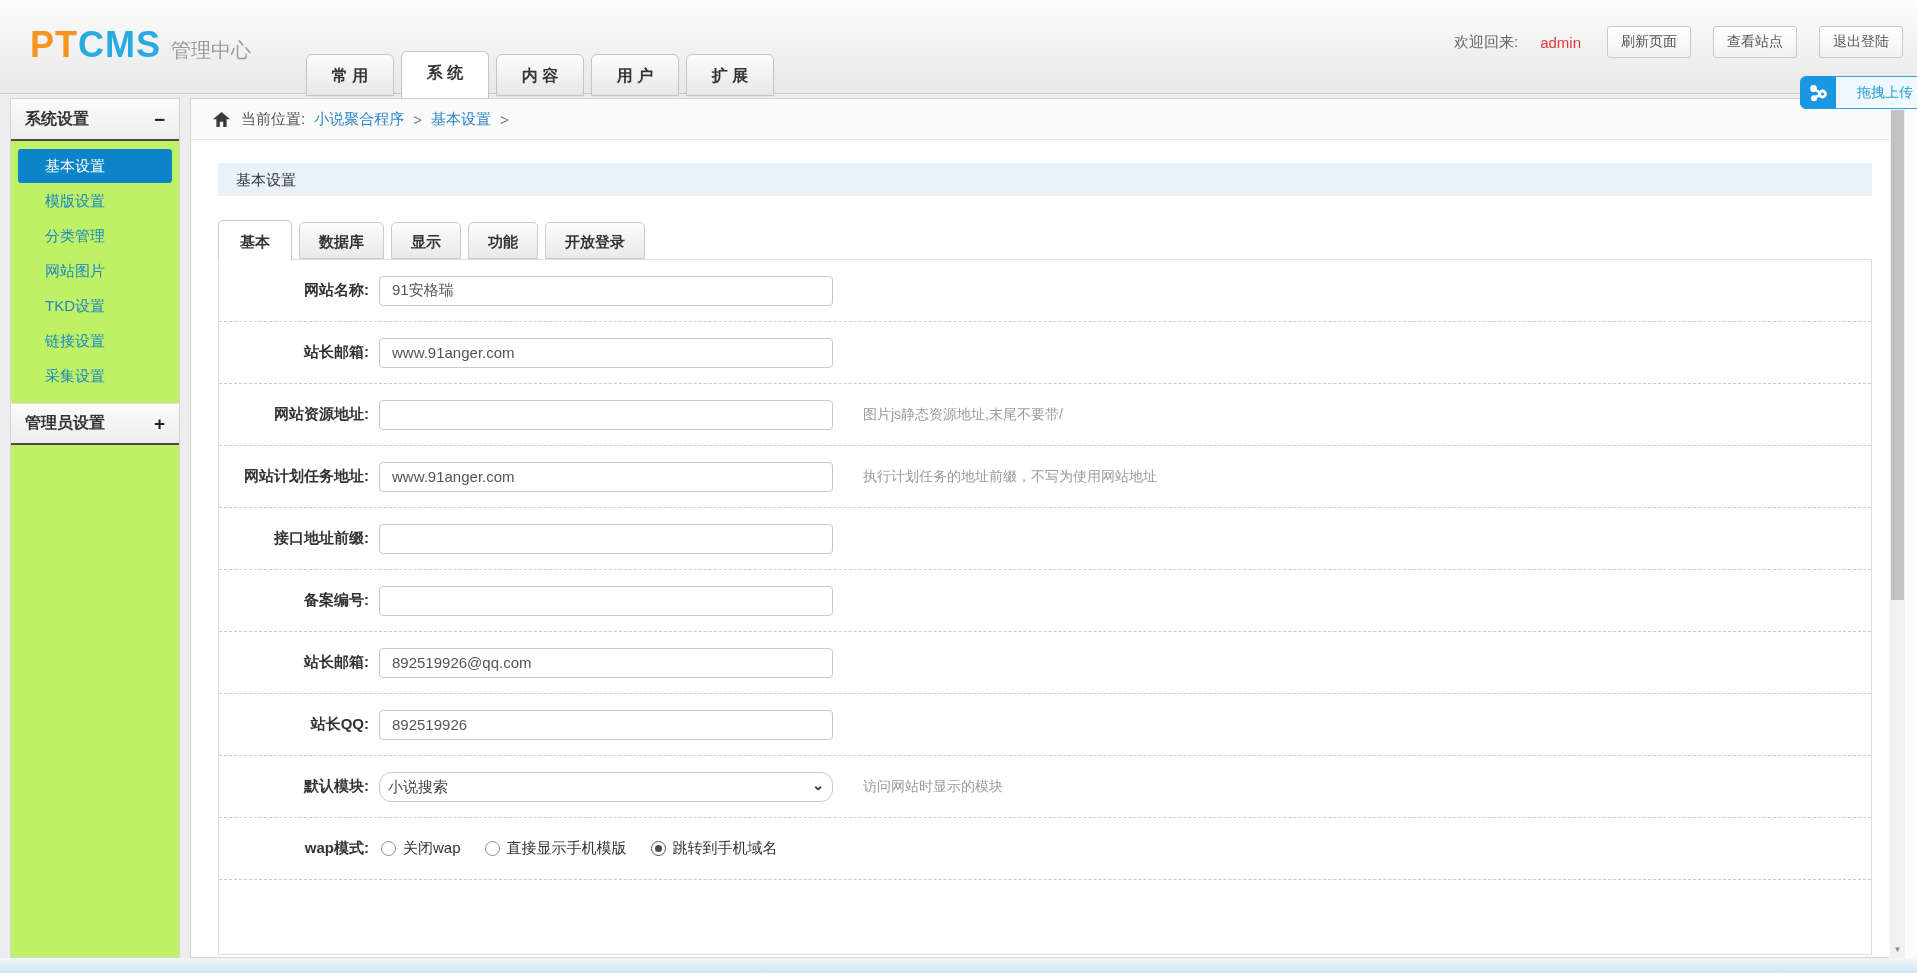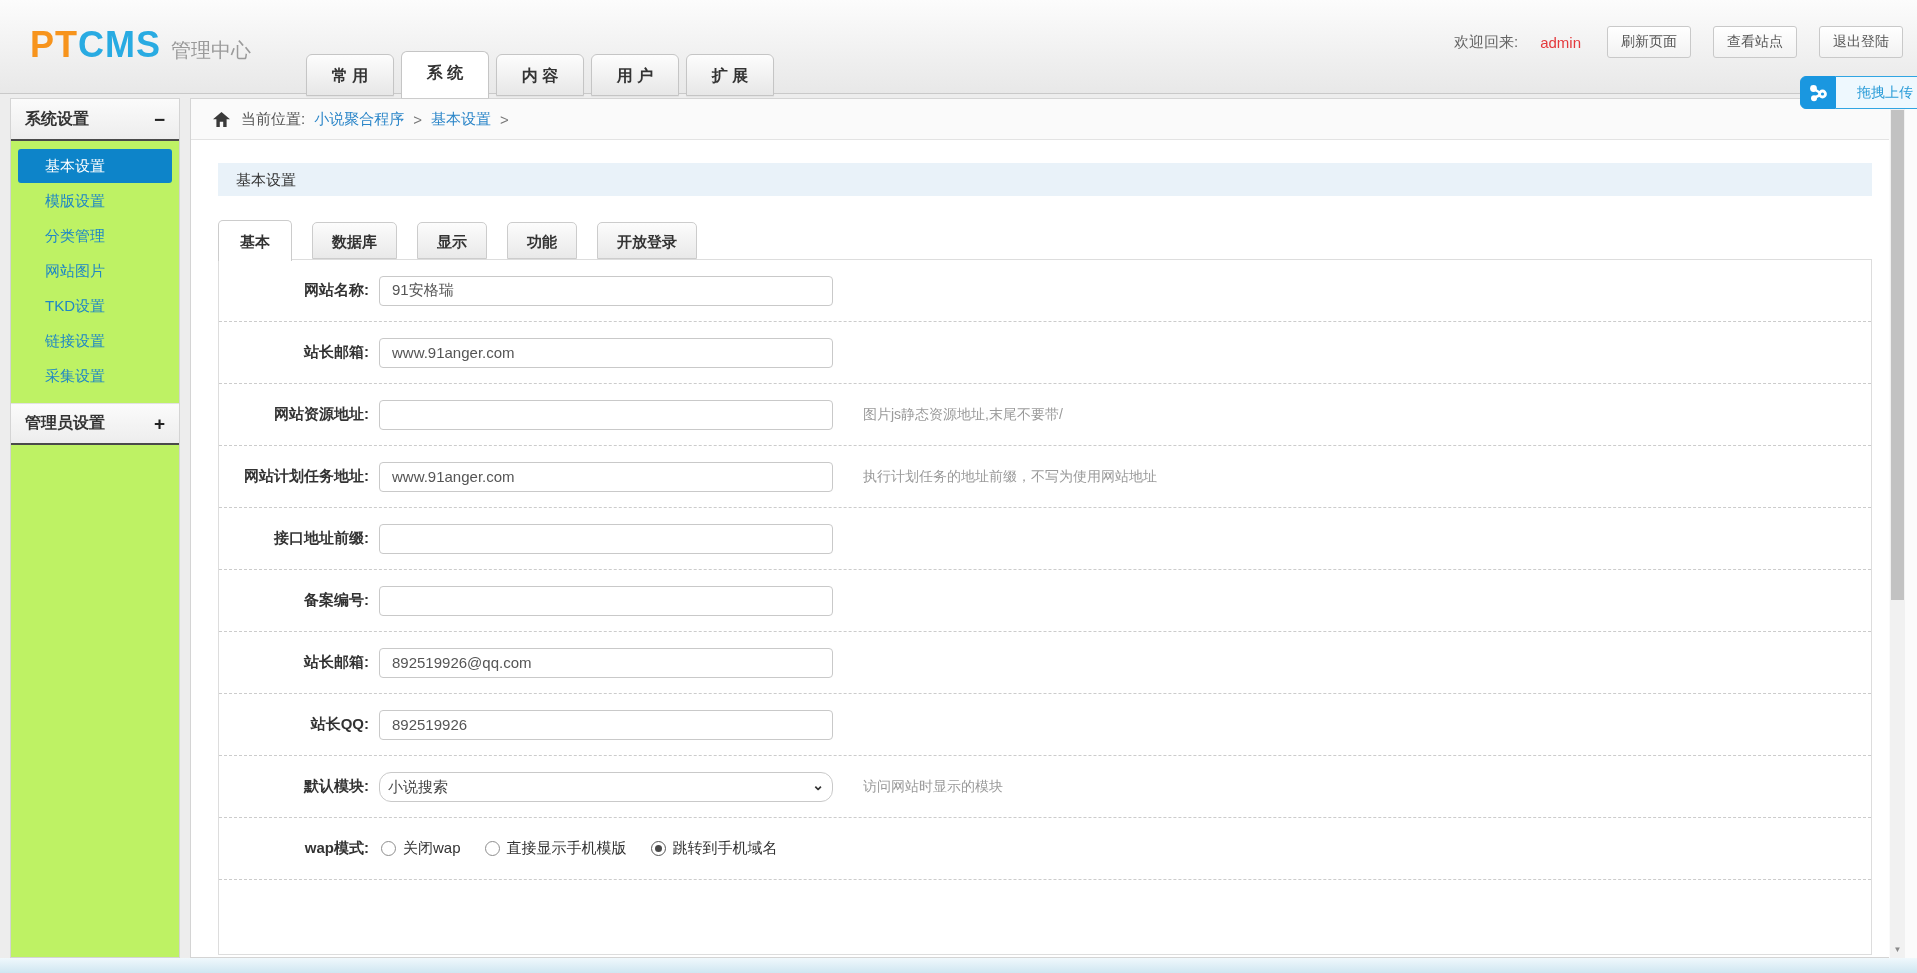--- a/index.html
+++ b/index.html
@@ -33,21 +33,21 @@
 .side-item{height:34px;line-height:34px;margin:1px 7px;padding-left:27px;font-size:15px;color:#1f87c5;border-radius:3px;cursor:pointer}
 .side-item.active{background:#0d84c9;color:#fff}
 
 
 .content{position:absolute;left:190px;top:98px;width:1700px;height:860px;background:#fff;border:1px solid #d4d4d4}
 .breadcrumb{position:absolute;top:0;left:0;right:0;height:41px;background:#fafafa;border-bottom:1px solid #e3e3e3;display:flex;align-items:center;padding-left:22px;font-size:15px;color:#555;gap:9px}
 .breadcrumb a{color:#2a85c8;text-decoration:none;cursor:pointer}
 .bc-sep{color:#777}
 .home-icon{display:flex;margin-right:2px}
 .panel-title{position:absolute;top:64px;left:27px;right:17px;height:33px;line-height:33px;background:#e9f2f9;padding-left:18px;font-size:15px;color:#333}
-.tabs-row{position:absolute;top:123px;left:27px;height:37px;display:flex;align-items:flex-end;gap:20px}
+.tabs-row{position:absolute;top:123px;left:27px;height:37px;display:flex;align-items:flex-end;gap:7px}
 .ptab{height:37px;line-height:37px;padding:0 19px;background:linear-gradient(#fcfcfc,#e9e9e9);border:1px solid #ccc;border-radius:5px 5px 0 0;font-size:15px;font-weight:bold;color:#333;cursor:pointer}
 .ptab.active{height:41px;line-height:41px;margin-bottom:-2px;padding:0 21px;background:#fff;border-bottom:none;position:relative;z-index:3}
 
 
 .form-box{position:absolute;top:160px;left:27px;right:17px;bottom:2px;border:1px solid #ddd;background:#fff}
 .row{display:flex;align-items:center;height:62px;border-bottom:1px dashed #ccc}
 .row-label{width:150px;flex-shrink:0;text-align:right;font-size:15px;font-weight:bold;color:#333}
 .row-field{margin-left:10px;display:flex;align-items:center}
 .text-input{width:454px;height:30px;border:1px solid #c9c9c9;border-radius:4px;padding:0 12px;font-size:15px;color:#555;font-family:inherit;outline:none;background:#fff}
 .select-wrap{position:relative;width:454px;height:30px}

